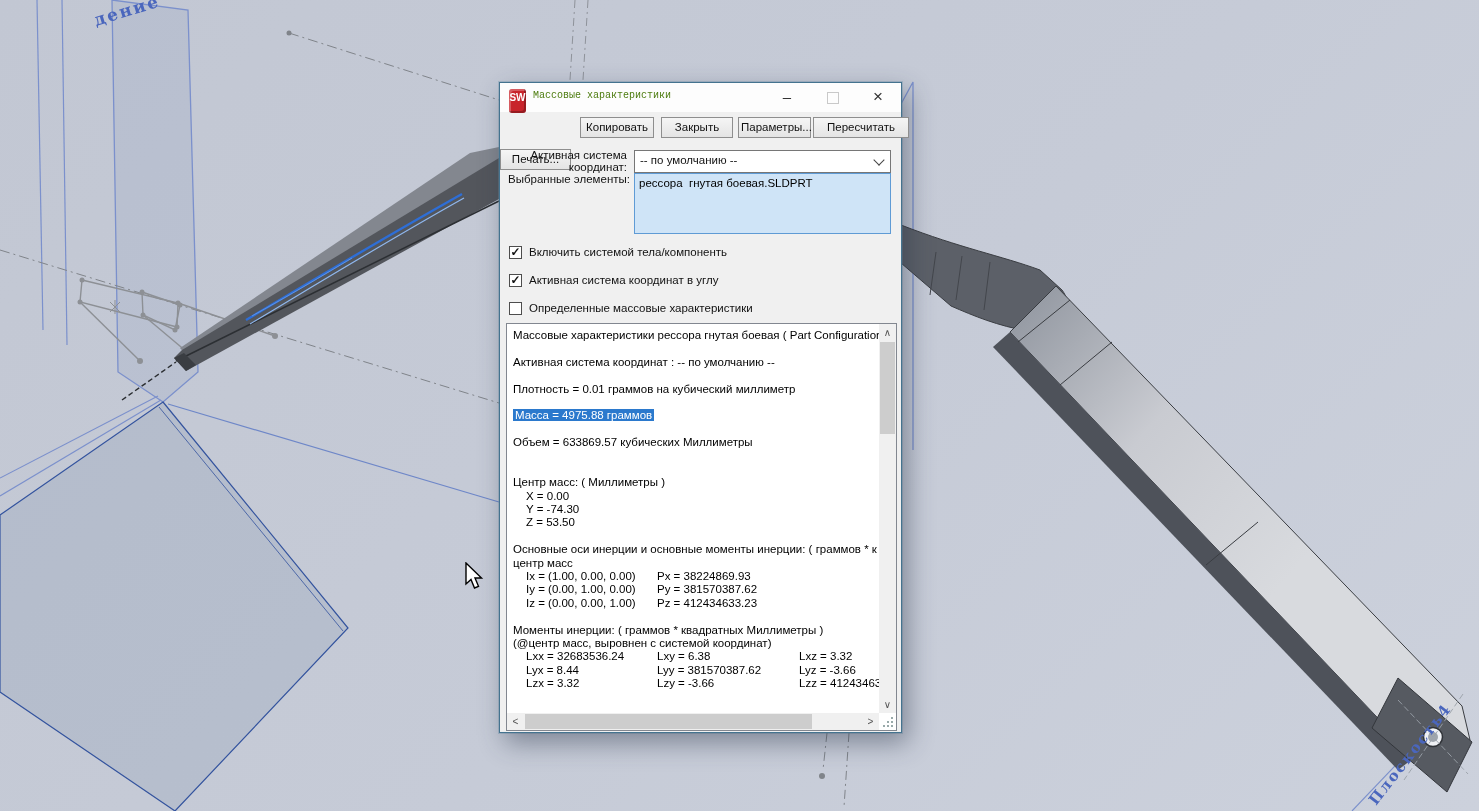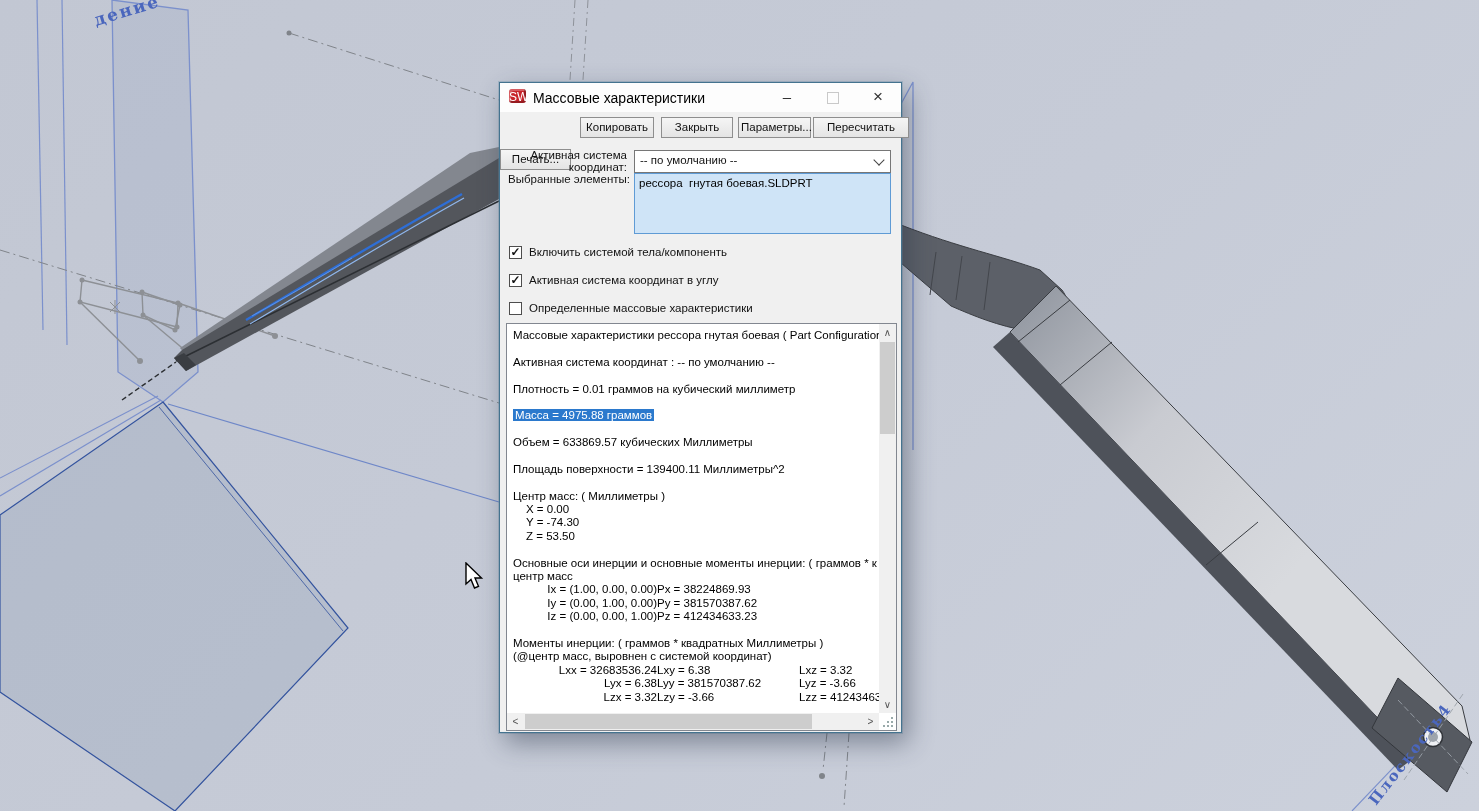--- a/index.html
+++ b/index.html
@@ -13,24 +13,24 @@
   .plane-label{font-family:"DejaVu Serif",serif;font-weight:bold;fill:#4a66bd;letter-spacing:2px;}
 
   
   .dialog{
     position:absolute;left:499px;top:82px;width:401px;height:649px;
     background:#f0f0f0;border:1px solid #44738f;
     box-shadow:6px 10px 24px rgba(40,50,70,.45), 0 0 0 1px rgba(110,150,175,.35);
     font-size:11.5px;color:#111;
   }
   .titlebar{position:absolute;left:0;top:0;width:100%;height:29px;background:#fdfdfd;}
-  .sw-logo{position:absolute;left:9px;top:6px;width:17px;height:14px;background:#c8242b;border-radius:3px;
-    color:#fff;font-size:12px;font-weight:normal;text-align:center;line-height:17px;
+  .sw-logo{position:absolute;left:9px;top:6px;width:17px;height:24px;background:#c8242b;border-radius:3px;
+    color:#fff;font-size:10px;font-weight:bold;text-align:center;line-height:17px;
     box-shadow:inset -2px -2px 0 rgba(0,0,0,.25), inset 2px 2px 0 rgba(255,255,255,.25);}
-  .title-text{position:absolute;left:33px;top:7px;font-size:14px;color:#000000;white-space:nowrap;}
+  .title-text{position:absolute;left:33px;top:7px;font-size:10px;color:#4d7c0f;white-space:nowrap;font-family:Liberation Mono, monospace;}
   .winbtn{position:absolute;top:2px;width:30px;height:24px;text-align:center;line-height:24px;color:#333;cursor:default;}
   .winbtn.min{left:272px;font-size:15px;}
   .winbtn.close{left:363px;font-size:17px;}
   .maxbox{position:absolute;left:327px;top:9px;width:10px;height:10px;border:1px solid #c9c9c9;}
 
   .toolbar-btn{
     position:absolute;top:34px;height:21px;box-sizing:border-box;
     background:linear-gradient(#f5f5f5,#e4e4e4);border:1px solid #8e8e8e;
     font-size:11.5px;text-align:center;line-height:18px;padding:0 2px;color:#111;
   }
@@ -49,21 +49,21 @@
   .cb-box{position:absolute;left:0;top:1px;width:13px;height:13px;box-sizing:border-box;background:#fff;border:1px solid #4d4d4d;
     text-align:center;line-height:11px;font-size:12px;color:#111;font-weight:bold;}
   .cb-lbl{position:absolute;left:20px;top:1px;white-space:nowrap;}
 
   
   .results{position:absolute;left:6px;top:240px;width:391px;height:408px;box-sizing:border-box;background:#fff;border:1px solid #828790;}
   .rtext{position:absolute;left:0;top:0;width:372px;height:389px;overflow:hidden;padding:5px 0 0 6px;box-sizing:border-box;}
   .rline{height:13.4px;line-height:13.4px;white-space:nowrap;font-size:11.5px;color:#000;}
   .rline.ind{padding-left:13px;}
   .rline .c{display:inline-block;vertical-align:top;}
-  .rline .c0{width:131px;text-align:right;}
+  .rline .c0{width:131px;}
   .rline .c1{width:142px;}
   .hl-span{background:#2b79cd;color:#fff;padding:0 2px;}
   .vscroll{position:absolute;right:0;top:0;width:17px;height:389px;background:#f0f0f0;}
   .hscroll{position:absolute;left:0;bottom:0;width:372px;height:17px;background:#f0f0f0;}
   .sb-arrow{position:absolute;width:17px;height:17px;text-align:center;color:#555;font-size:10px;line-height:17px;}
   .sb-thumb{position:absolute;background:#cdcdcd;}
   .grip{position:absolute;right:1px;bottom:1px;width:15px;height:15px;
     background:
       radial-gradient(circle at 12px 4px, #9aa 1px, transparent 1.4px),
       radial-gradient(circle at 8px 8px, #9aa 1px, transparent 1.4px),
@@ -211,37 +211,36 @@
         <div class="rline">Массовые характеристики рессора  гнутая боевая ( Part Configuration</div>
         <div class="rline">&nbsp;</div>
         <div class="rline">Активная система координат : -- по умолчанию --</div>
         <div class="rline">&nbsp;</div>
         <div class="rline">Плотность = 0.01 граммов на кубический миллиметр</div>
         <div class="rline">&nbsp;</div>
         <div class="rline"><span class="hl-span">Масса = 4975.88 граммов</span></div>
         <div class="rline">&nbsp;</div>
         <div class="rline">Объем = 633869.57 кубических Миллиметры</div>
         <div class="rline">&nbsp;</div>
-        <div class="rline">Площадь поверхности = 139400.11 Миллиметры^2</div>
         <div class="rline">&nbsp;</div>
         <div class="rline">Центр масс: ( Миллиметры )</div>
         <div class="rline ind">X = 0.00</div>
         <div class="rline ind">Y = -74.30</div>
         <div class="rline ind">Z = 53.50</div>
         <div class="rline">&nbsp;</div>
         <div class="rline">Основные оси инерции и основные моменты инерции: ( граммов * к</div>
         <div class="rline">центр масс</div>
         <div class="rline ind"><span class="c c0">Ix = (1.00, 0.00, 0.00)</span><span class="c c1">Px = 38224869.93</span></div>
         <div class="rline ind"><span class="c c0">Iy = (0.00, 1.00, 0.00)</span><span class="c c1">Py = 381570387.62</span></div>
         <div class="rline ind"><span class="c c0">Iz = (0.00, 0.00, 1.00)</span><span class="c c1">Pz = 412434633.23</span></div>
         <div class="rline">&nbsp;</div>
         <div class="rline">Моменты инерции: ( граммов * квадратных Миллиметры )</div>
         <div class="rline">(@центр масс, выровнен с системой координат)</div>
         <div class="rline ind"><span class="c c0">Lxx = 32683536.24</span><span class="c c1">Lxy = 6.38</span><span class="c c2">Lxz = 3.32</span></div>
-        <div class="rline ind"><span class="c c0">Lyx = 6.38</span><span class="c c1">Lyy = 381570387.62</span><span class="c c2">Lyz = -3.66</span></div>
+        <div class="rline ind"><span class="c c0">Lyx = 8.44</span><span class="c c1">Lyy = 381570387.62</span><span class="c c2">Lyz = -3.66</span></div>
         <div class="rline ind"><span class="c c0">Lzx = 3.32</span><span class="c c1">Lzy = -3.66</span><span class="c c2">Lzz = 412434633</span></div>
         <div class="rline">&nbsp;</div>
       </div>
 
     <div class="vscroll">
       <div class="sb-arrow" style="top:0;">∧</div>
       <div class="sb-thumb" style="left:1px;top:18px;width:15px;height:92px;"></div>
       <div class="sb-arrow" style="bottom:0;">∨</div>
     </div>
 

